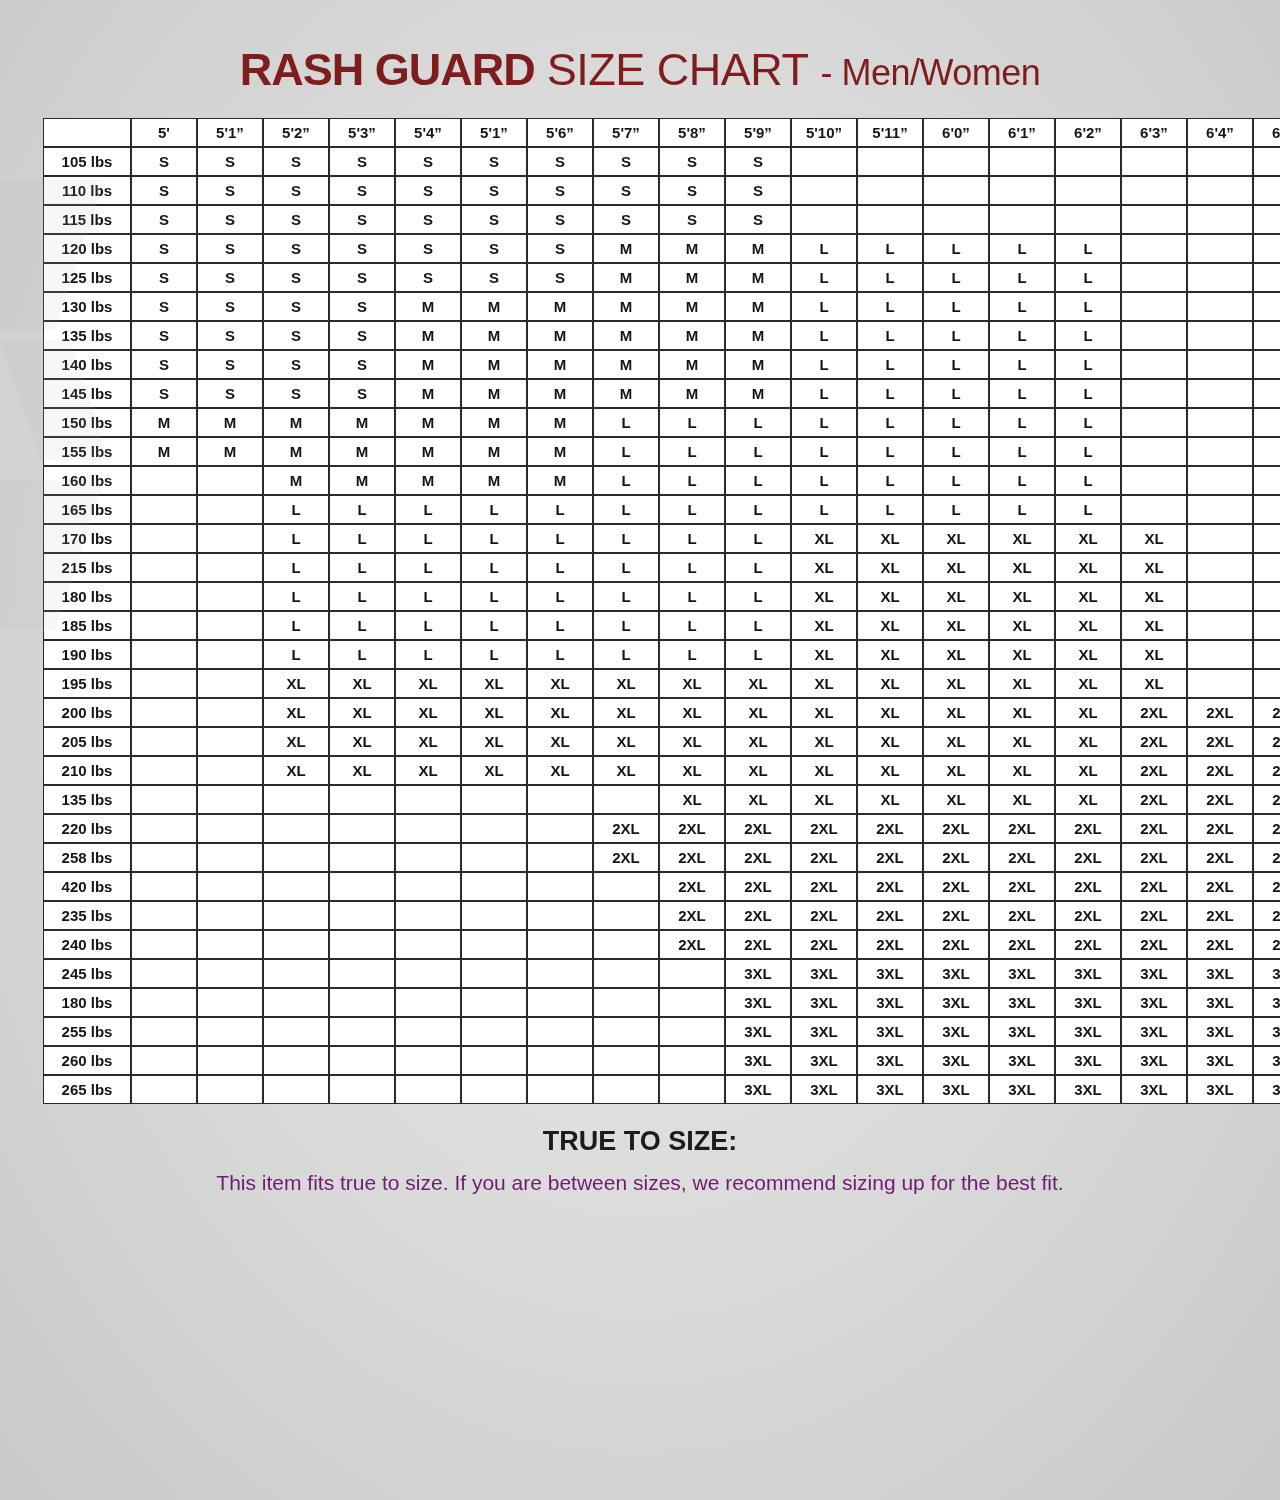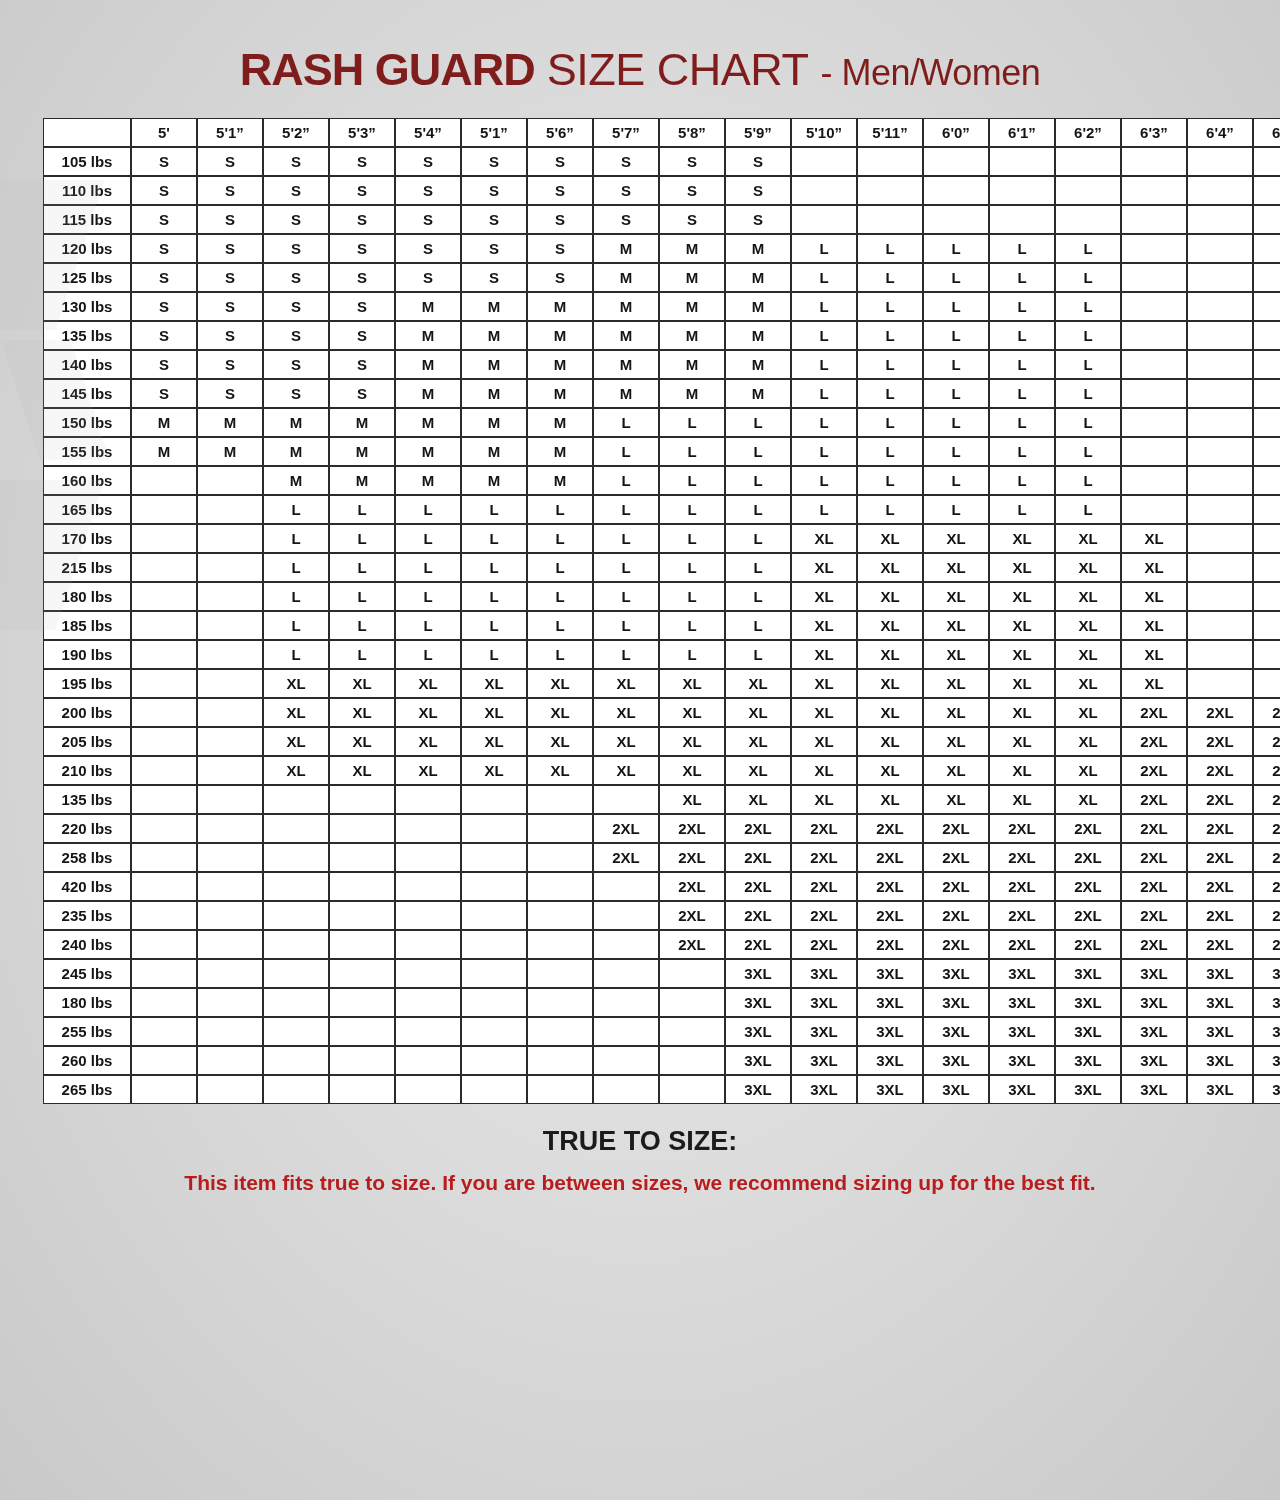--- a/index.html
+++ b/index.html
@@ -106,23 +106,23 @@
     margin-top: 22px;
   }
   .footer .f-title {
     font-size: 27px;
     color: #1b1b1b;
     font-weight: bold;
     letter-spacing: 0px;
   }
   .footer .f-note {
     font-size: 21px;
-    color: #b91c1c;
+    color: #701a75;
     margin-top: 14px;
-    font-weight: bold;
+    font-weight: normal;
   }
 </style>
 </head>
 <body>
 
 <div class="wm">
   <i class="a"></i>
     <i class="b"></i>
     <i class="c"></i>
 </div>

